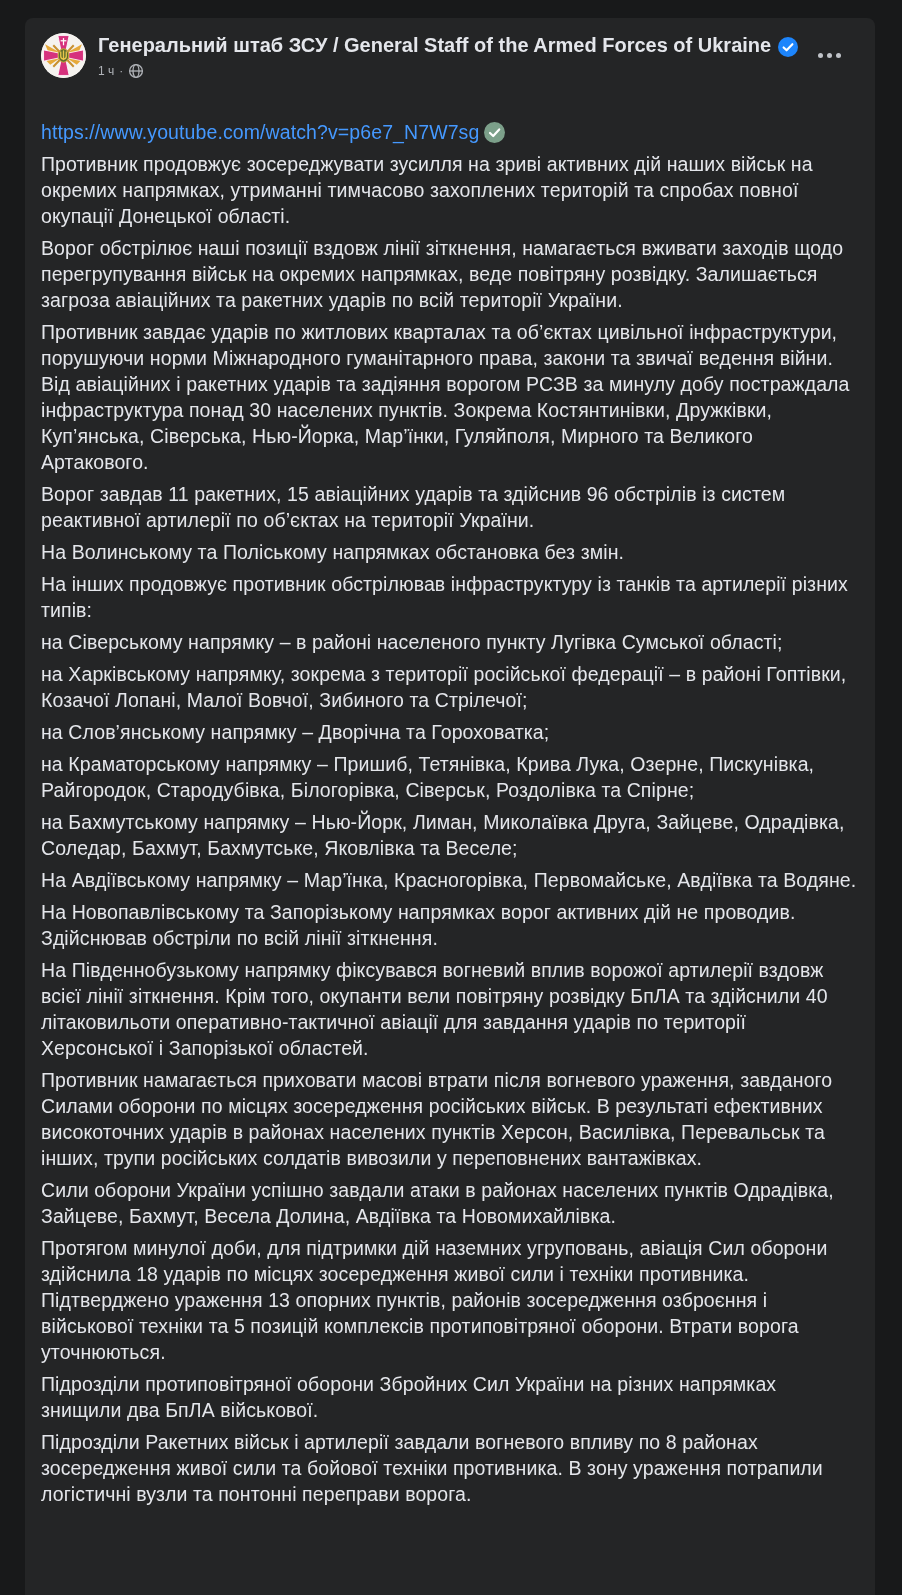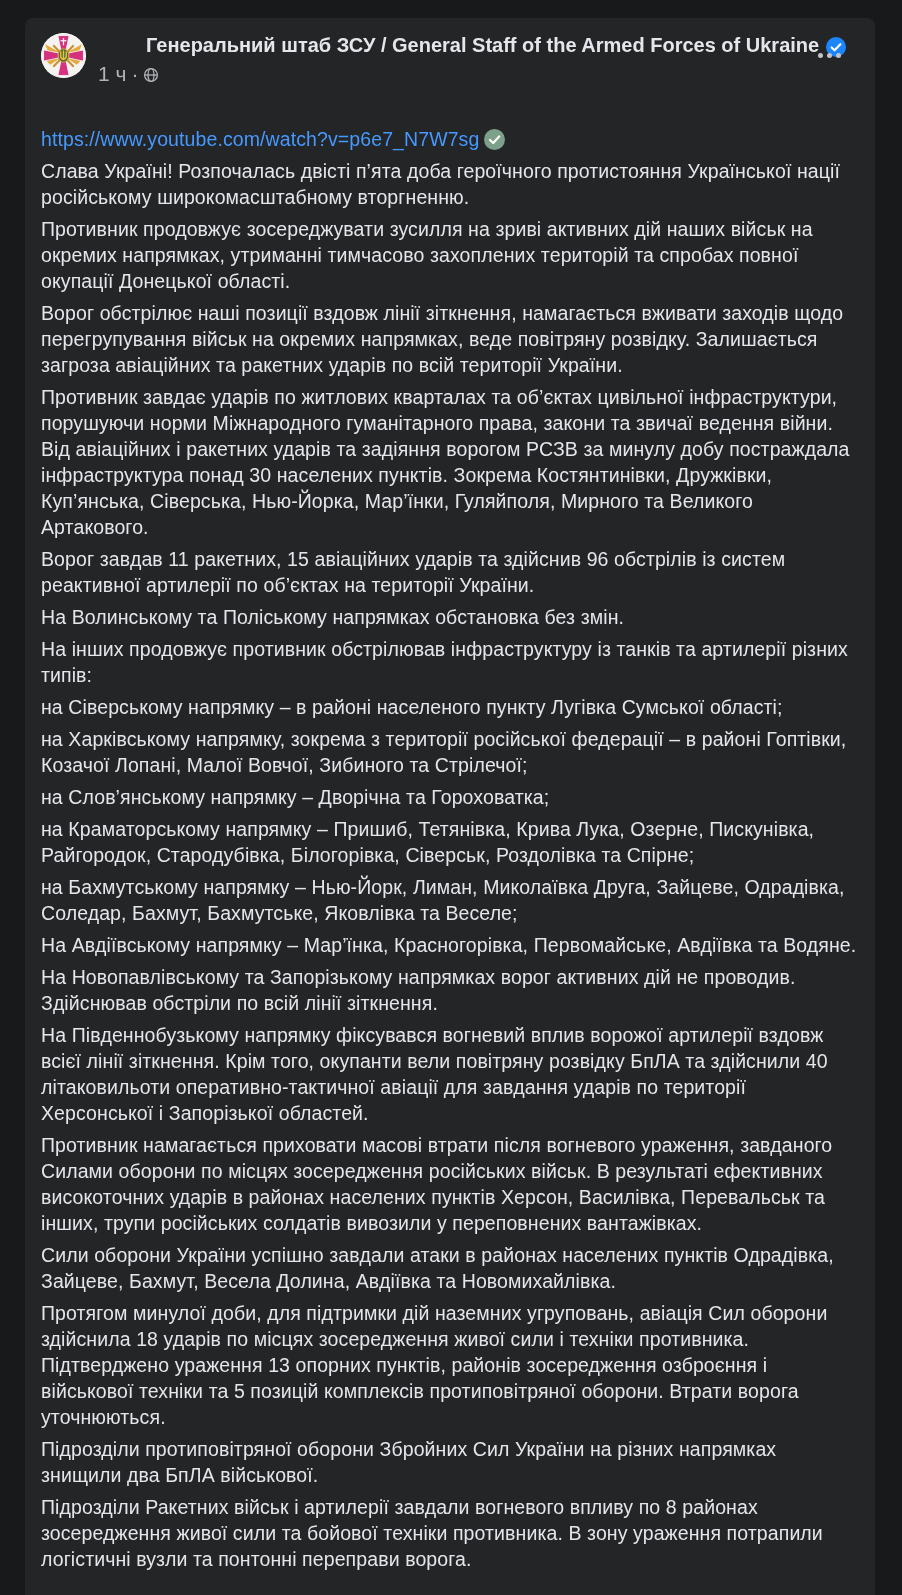--- a/index.html
+++ b/index.html
@@ -40,37 +40,36 @@
     flex: 0 0 auto;
     cursor: pointer;
     background: #f5f3ef;
   }
   .header-text { margin-left: 12px; flex: 1 1 auto; min-width: 0; }
   .page-name-row {
     display: flex;
     align-items: center;
     gap: 7px;
     white-space: nowrap;
-    margin-left: 48px;
   }
   .page-name {
     color: #e4e6eb;
     font-size: 20px;
     font-weight: 700;
     line-height: 1.25;
     cursor: pointer;
   }
   .verified-badge { display: inline-flex; flex: 0 0 auto; margin-top: 2px; }
   .meta-row {
     display: flex;
     align-items: center;
     gap: 5px;
     margin-top: 4px;
     color: #b0b3b8;
-    font-size: 21px;
+    font-size: 12px;
   }
   .meta-row .timestamp { cursor: pointer; }
   .globe-icon { display: inline-flex; margin-top: 1px; }
   .menu-button {
     position: absolute;
     right: 14px;
     top: 12px;
     display: flex;
     gap: 4px;
     padding: 8px 4px;
@@ -178,21 +177,20 @@
     <div class="post-body">
       <p>
         <br>
         <a class="yt-link">https://www.youtube.com/watch?v=p6e7_N7W7sg</a><span class="link-check">
             <svg width="21" height="21" viewBox="0 0 21 21">
               <circle cx="10.5" cy="10.5" r="10.5" fill="#7ca08a"></circle>
               <path d="M6 11 L9.2 14 L15.2 7.4" fill="none" stroke="#ffffff" stroke-width="2.2" stroke-linecap="round" stroke-linejoin="round"></path>
             </svg>
           </span>
       </p>
-      <p>Слава Україні! Розпочалась двісті п’ята доба героїчного протистояння Української нації російському широкомасштабному вторгненню.</p>
       <p>Противник продовжує зосереджувати зусилля на зриві активних дій наших військ на окремих напрямках, утриманні тимчасово захоплених територій та спробах повної окупації Донецької області.</p>
       <p>Ворог обстрілює наші позиції вздовж лінії зіткнення, намагається вживати заходів щодо перегрупування військ на окремих напрямках, веде повітряну розвідку. Залишається загроза авіаційних та ракетних ударів по всій території України.</p>
       <p>Противник завдає ударів по житлових кварталах та об’єктах цивільної інфраструктури, порушуючи норми Міжнародного гуманітарного права, закони та звичаї ведення війни. Від авіаційних і ракетних ударів та задіяння ворогом РСЗВ за минулу добу постраждала інфраструктура понад 30 населених пунктів. Зокрема Костянтинівки, Дружківки, Куп’янська, Сіверська, Нью-Йорка, Мар’їнки, Гуляйполя, Мирного та Великого Артакового.</p>
       <p>Ворог завдав 11 ракетних, 15 авіаційних ударів та здійснив 96 обстрілів із систем реактивної артилерії по об’єктах на території України.</p>
       <p>На Волинському та Поліському напрямках обстановка без змін.</p>
       <p>На інших продовжує противник обстрілював інфраструктуру із танків та артилерії різних типів:</p>
       <p>на Сіверському напрямку – в районі населеного пункту Лугівка Сумської області;</p>
       <p>на Харківському напрямку, зокрема з території російської федерації – в районі Гоптівки, Козачої Лопані, Малої Вовчої, Зибиного та Стрілечої;</p>
       <p>на Слов’янському напрямку – Дворічна та Гороховатка;</p>
       <p>на Краматорському напрямку – Пришиб, Тетянівка, Крива Лука, Озерне, Пискунівка, Райгородок, Стародубівка, Білогорівка, Сіверськ, Роздолівка та Спірне;</p>

